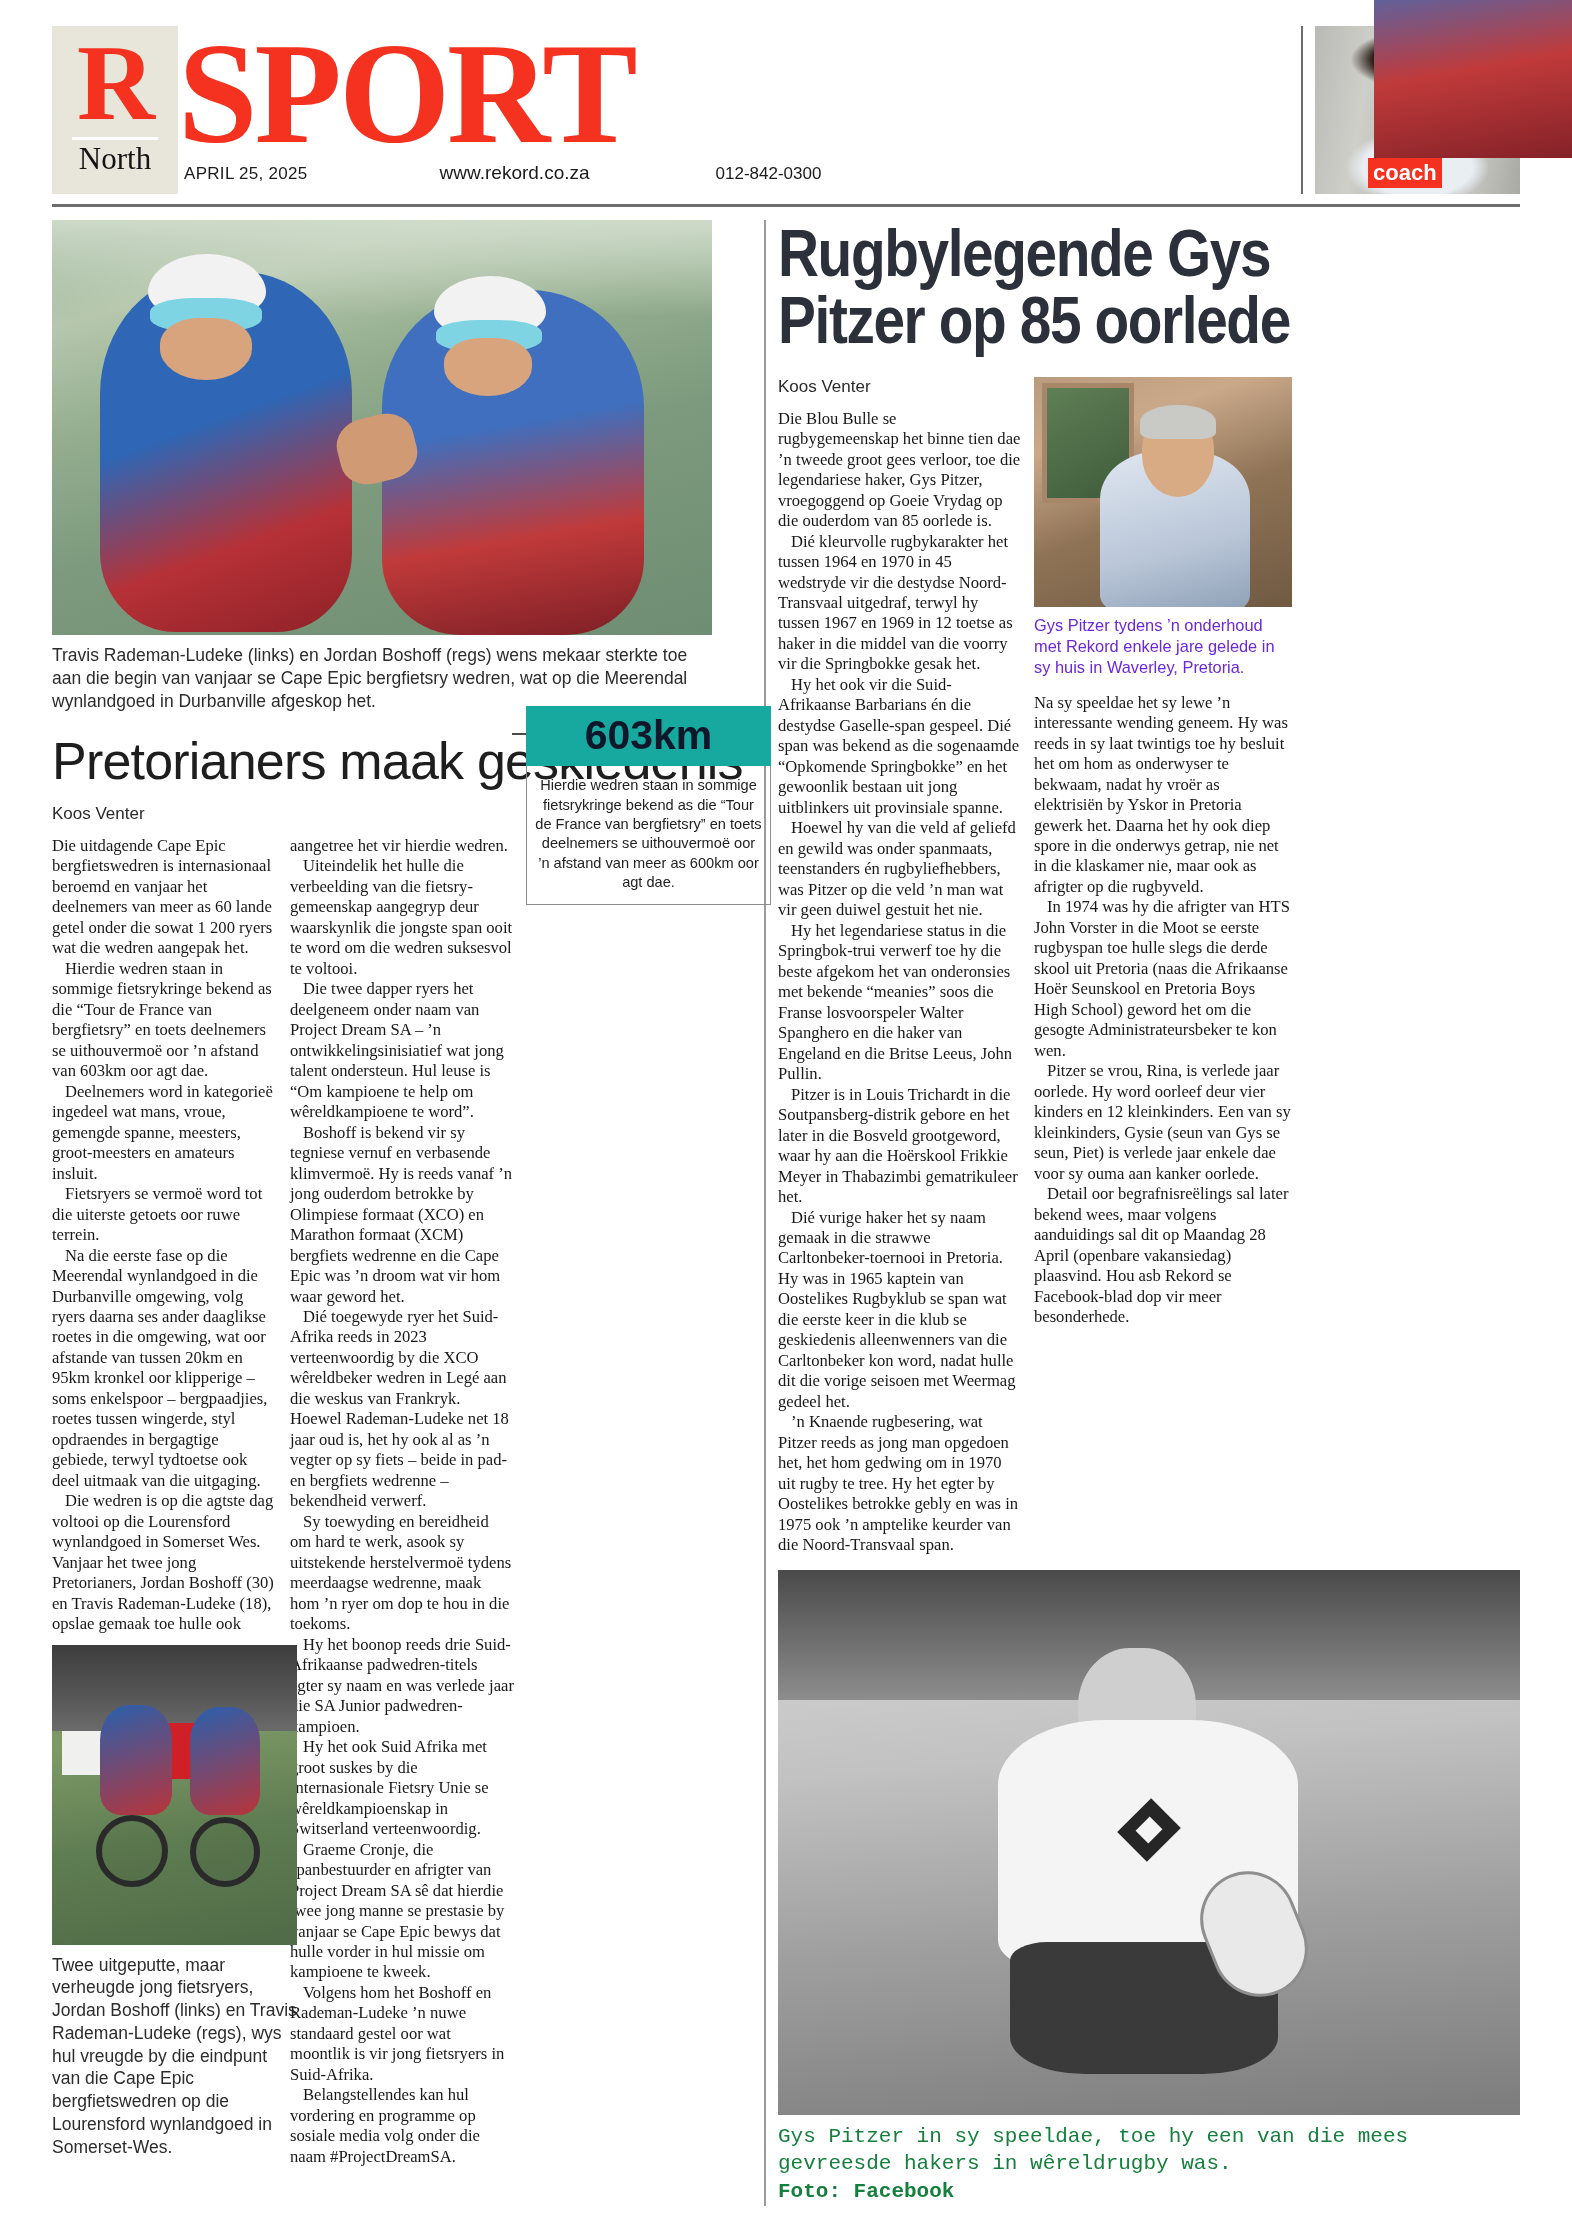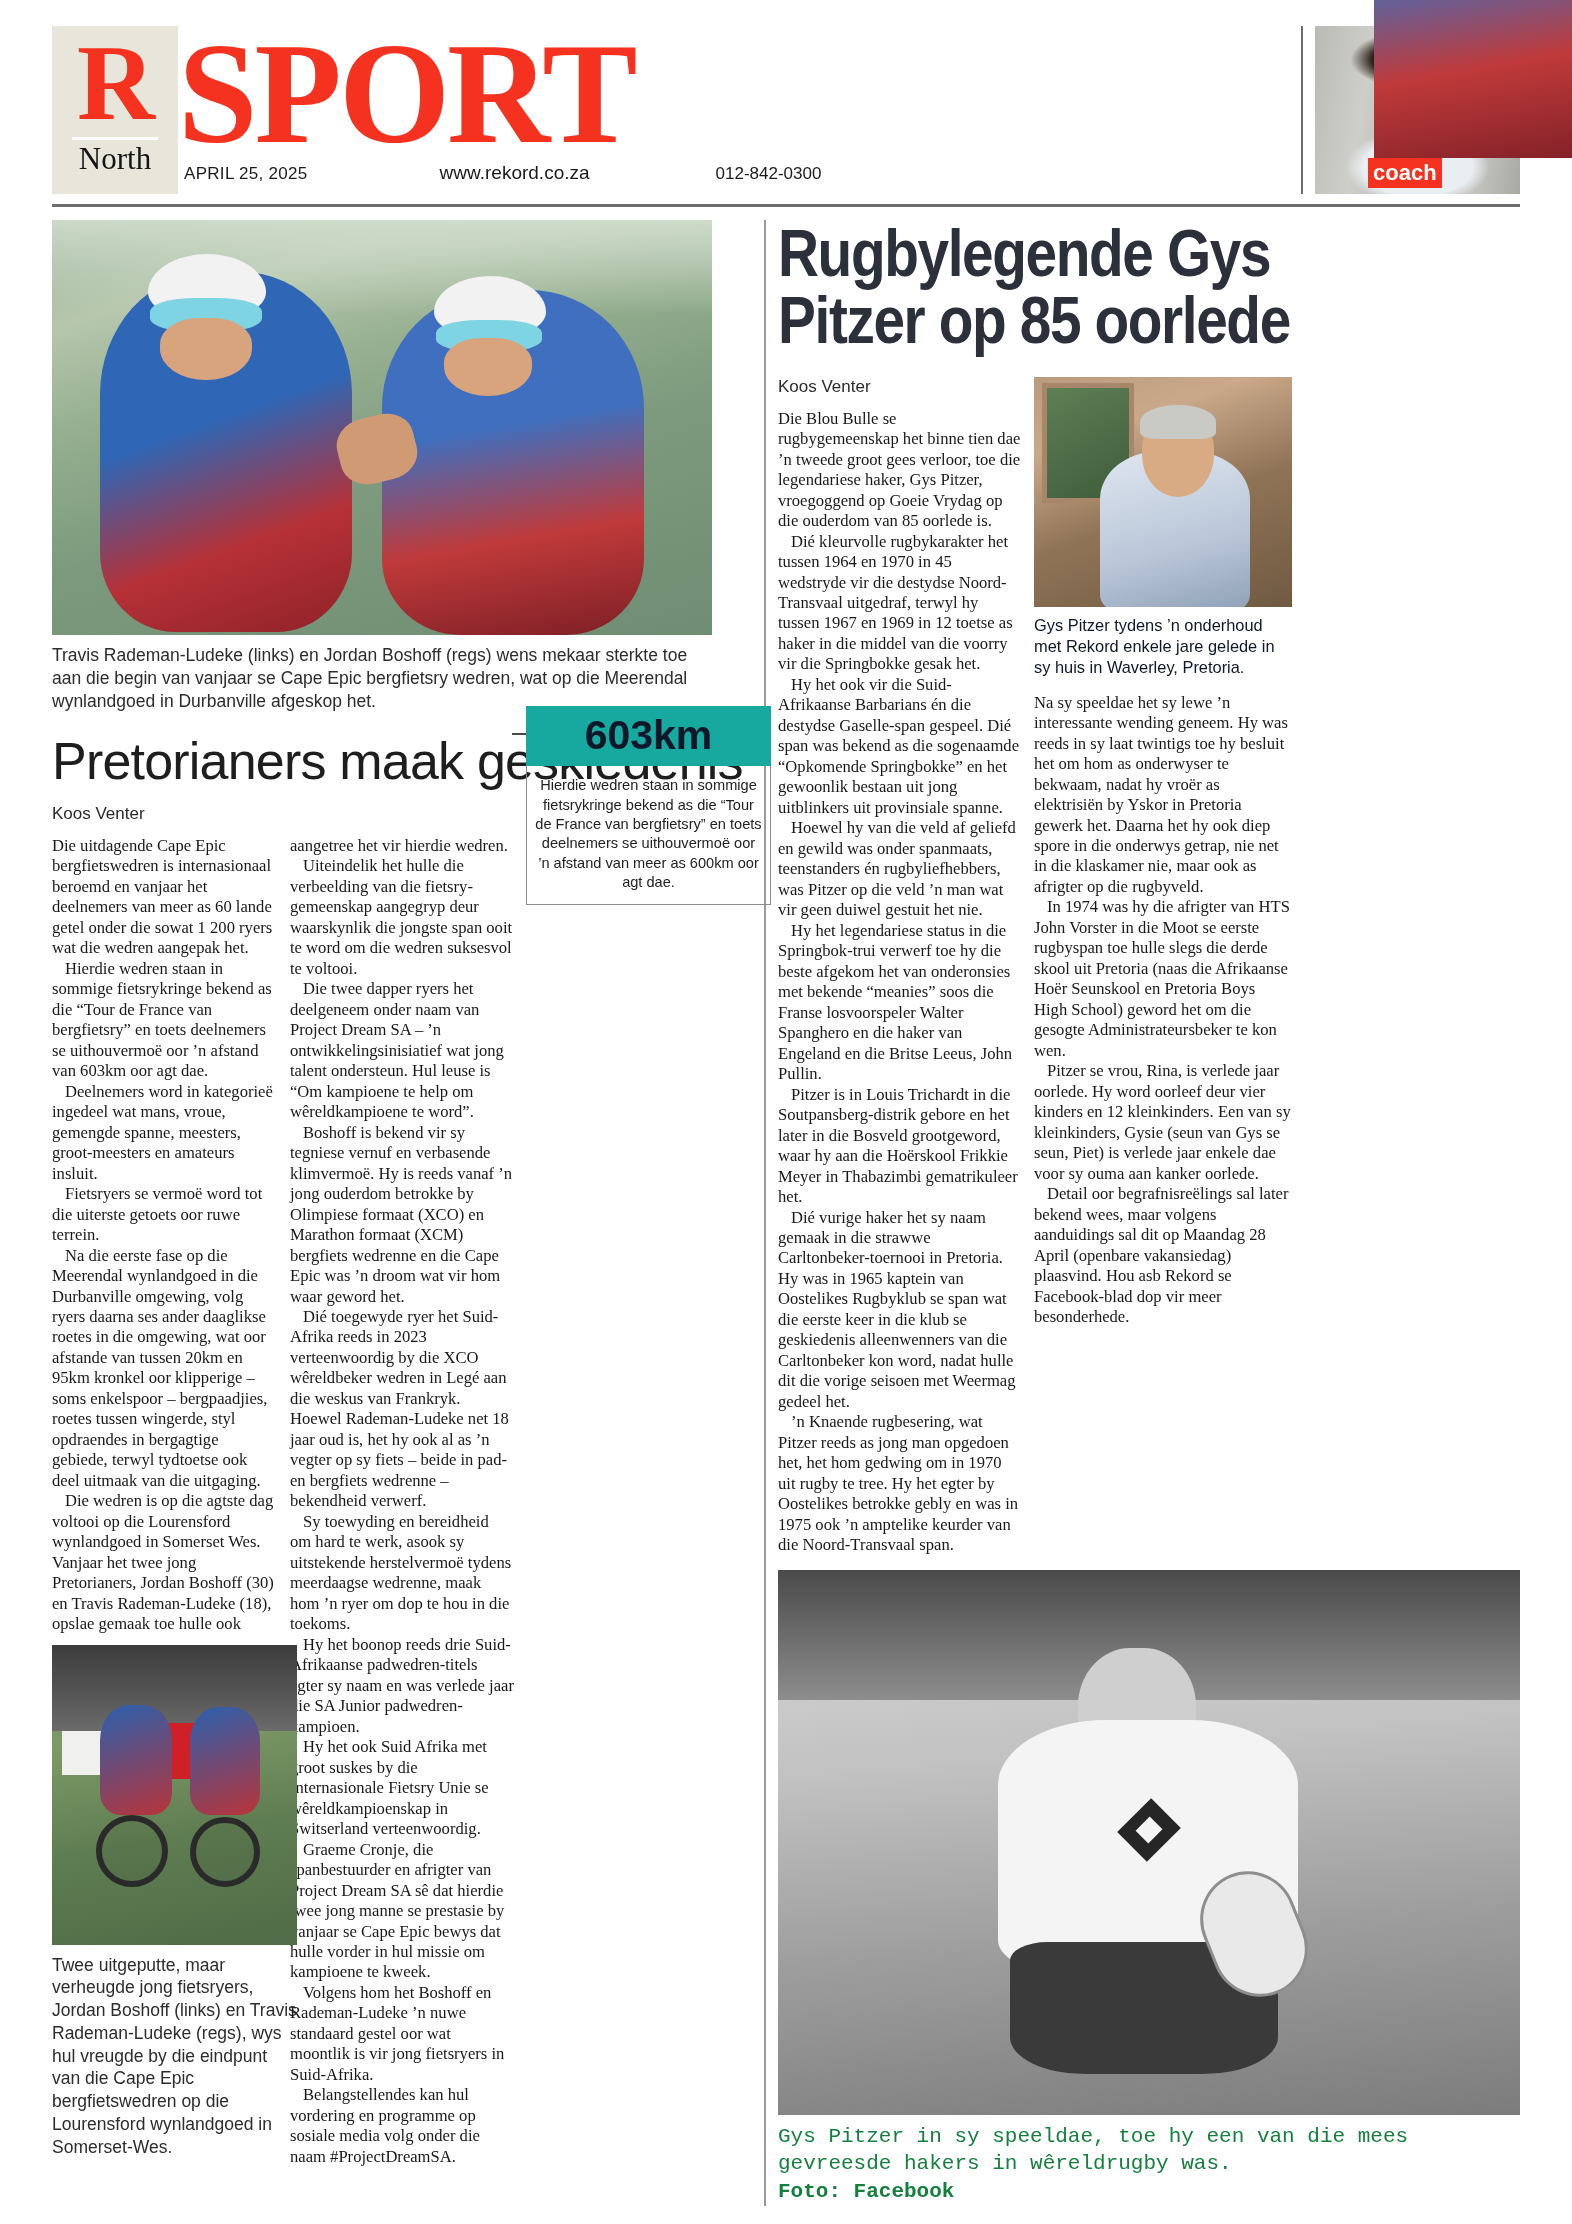--- a/index.html
+++ b/index.html
@@ -177,21 +177,21 @@
   .pp-body { position:absolute; left: 66px; top: 74px; width: 150px; height: 160px;
              border-radius: 40% 40% 12% 12%/30% 30% 10% 10%;
              background: linear-gradient(165deg,#dfe6f0 0%, #b9c6d8 60%, #8fa0b6 100%); }
   .pp-head { position:absolute; left: 108px; top: 36px; width: 72px; height: 84px;
              border-radius: 44% 44% 52% 52%; background: #d8ab85; }
   .pp-hair { position:absolute; left: 106px; top: 28px; width: 76px; height: 34px;
              border-radius: 50% 50% 20% 20%; background: #c9c9c6; }
 
   .cap-r {
     font-family: "Liberation Sans", sans-serif; font-size: 16.4px; line-height: 1.3;
-    color: #0f172a; margin-top: 8px;
+    color: #6d28d9; margin-top: 8px;
   }
 
   .photo-action {
     width: 100%; height: 545px; position: relative; overflow: hidden; margin-top: 14px;
     background: linear-gradient(175deg,#d8d8d6 0%, #c2c2c0 34%, #9f9f9d 64%, #7c7c7a 100%);
     filter: grayscale(1);
   }
   .pa-crowd { position:absolute; left:0; right:0; top:0; height: 130px;
               background: linear-gradient(180deg,#4a4a4a,#8d8d8b); }
   .pa-jersey { position:absolute; left: 220px; top: 150px; width: 300px; height: 250px;

